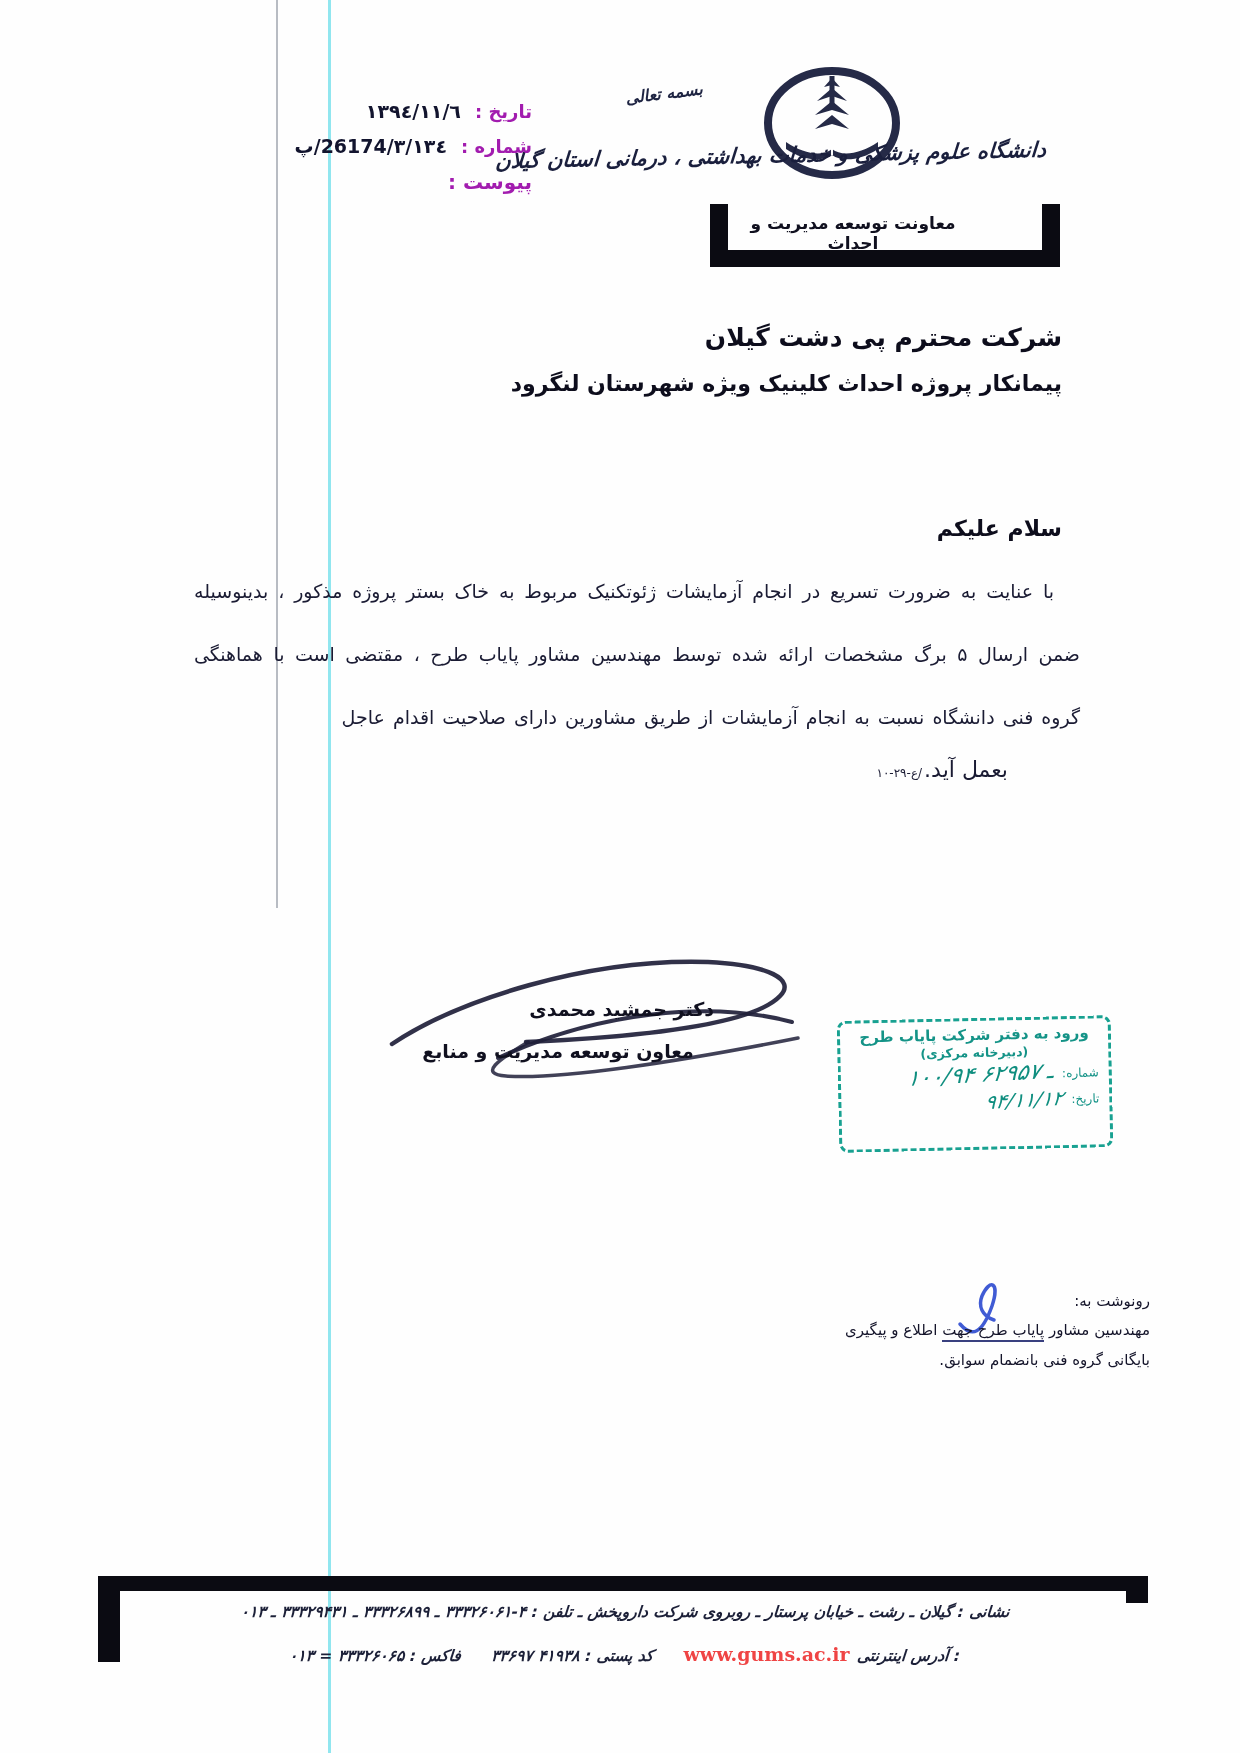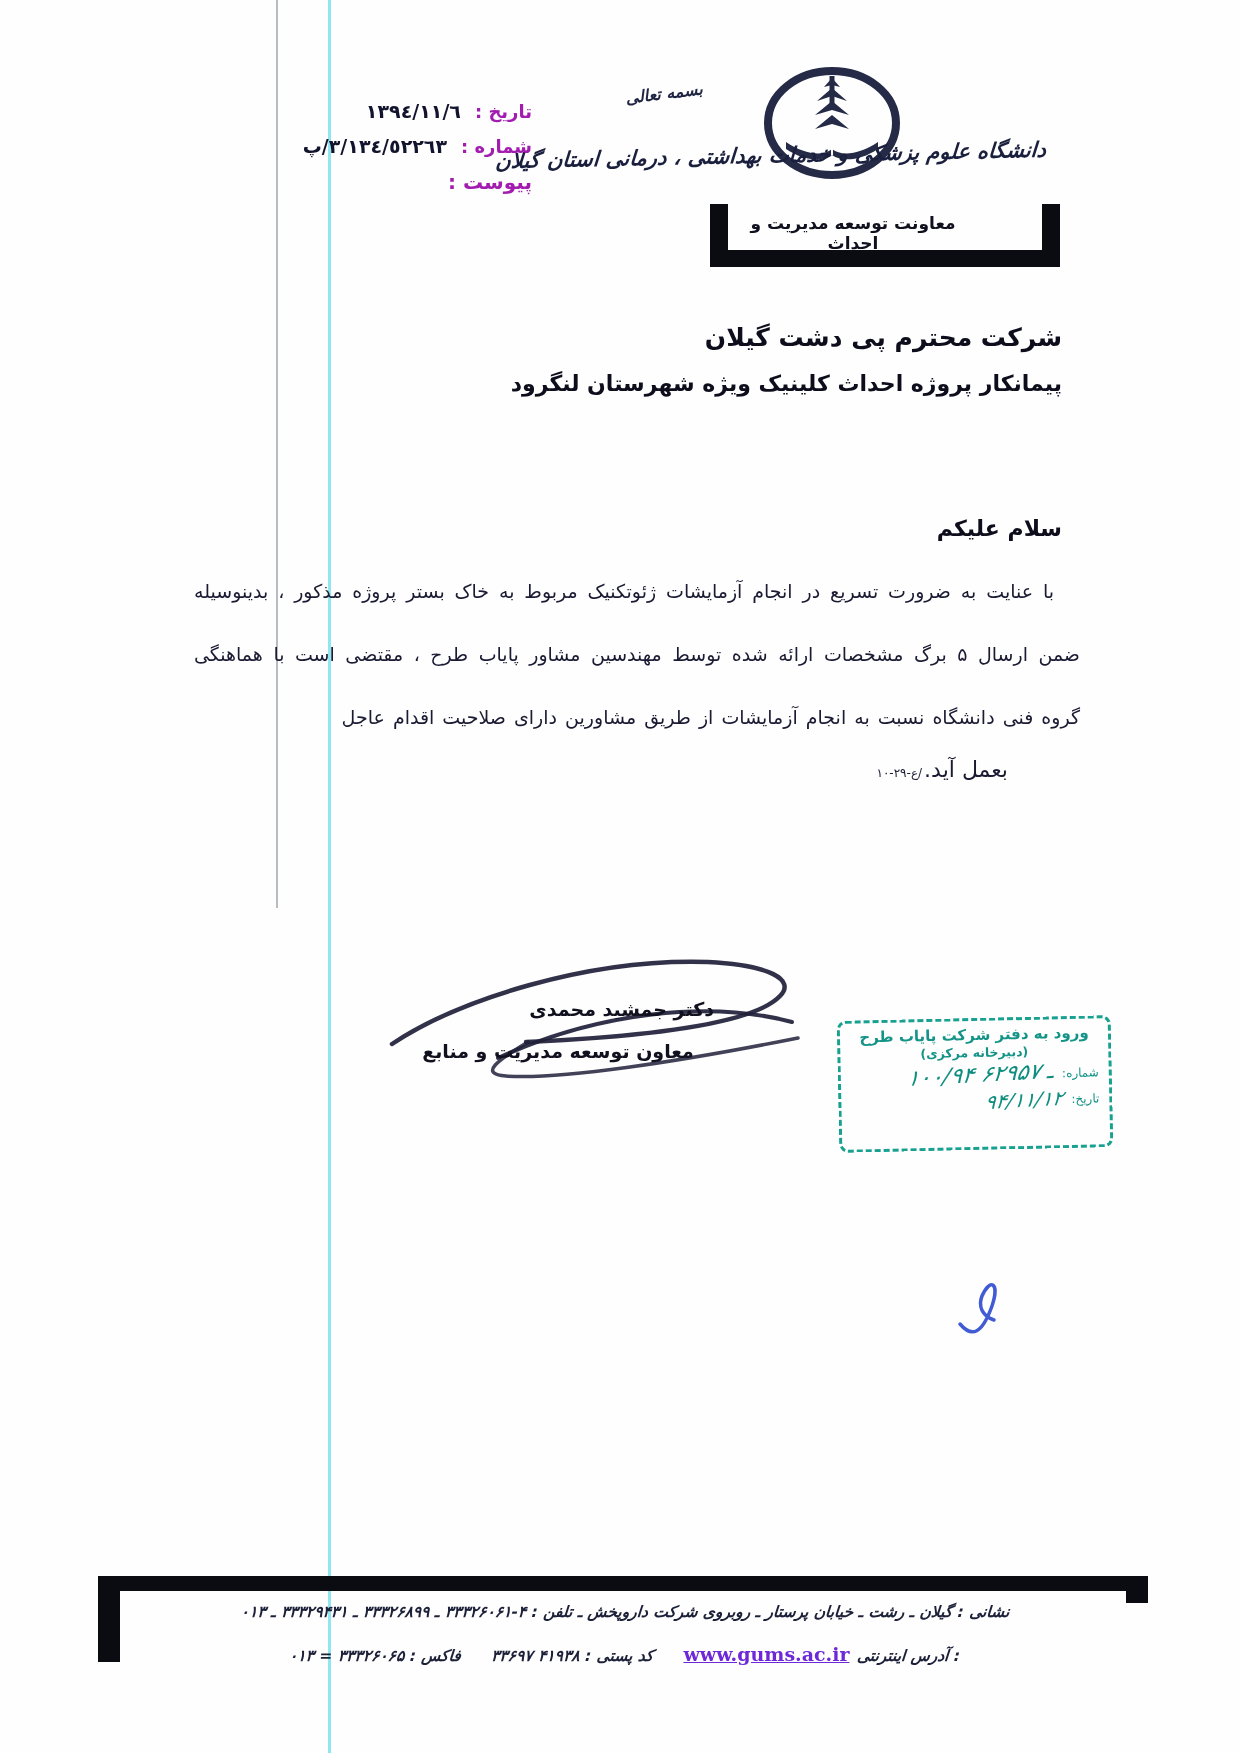--- a/index.html
+++ b/index.html
@@ -64,21 +64,21 @@
   
   .foot-bar{position:absolute;left:98px;top:1576px;width:1050px;height:15px;background:#0b0b12;}
   .foot-stub-l{position:absolute;left:98px;top:1576px;width:22px;height:86px;background:#0b0b12;}
   .foot-stub-r{position:absolute;left:1126px;top:1576px;width:22px;height:27px;background:#0b0b12;}
   .foot-line1{position:absolute;left:130px;top:1603px;width:990px;direction:rtl;text-align:center;
     font-size:15.5px;font-weight:bold;font-style:italic;color:#1c2038;white-space:nowrap;transform:skewX(-4deg);}
   .foot-line2{position:absolute;left:150px;top:1643px;width:950px;display:flex;direction:ltr;
     justify-content:center;align-items:baseline;gap:30px;color:#1c2038;}
   .foot-seg{direction:ltr;font-size:15.5px;font-weight:bold;font-style:italic;white-space:nowrap;transform:skewX(-4deg);}
   .foot-web{direction:ltr;display:flex;align-items:baseline;gap:8px;white-space:nowrap;}
-  .foot-url{font-family:"DejaVu Serif",serif;font-weight:bold;font-size:19px;color:#6d28d9;text-decoration:underline;}
+  .foot-url{font-family:"DejaVu Serif",serif;font-weight:bold;font-size:19px;color:#ef4444;}
   .foot-weblabel{font-size:15.5px;font-weight:bold;font-style:italic;transform:skewX(-4deg);}
 </style>
 </head>
 <body>
 
 <div class="page">
 
   <div class="scanline-gray"></div>
   <div class="scanline-cyan"></div>
 
@@ -104,21 +104,21 @@
   <div class="bracket-stub-l"></div>
   <div class="bracket-stub-r"></div>
 
   <div class="meta">
     <div class="meta-row">
       <span class="meta-label">تاریخ :</span>
       <span class="meta-value">١٣٩٤/١١/٦</span>
     </div>
     <div class="meta-row">
       <span class="meta-label">شماره :</span>
-      <span class="meta-value">٣/١٣٤/٥٢٢٦٣/پ</span>
+      <span class="meta-value">٣/١٣٤/26174/پ</span>
     </div>
     <div class="meta-row">
       <span class="meta-label" style="font-size:20px">پیوست :</span>
     </div>
   </div>
 
   <div class="rcpt1">شرکت محترم پی دشت گیلان</div>
   <div class="rcpt2">پیمانکار پروژه احداث کلینیک ویژه شهرستان لنگرود</div>
 
   <div class="salutation">سلام علیکم</div>
@@ -151,20 +151,27 @@
       <span class="hand date">۹۴/۱۱/۱۲</span>
     </div>
   </div>
 
   <div class="cc-tick">
     <svg width="78" height="82" viewBox="0 0 78 82" xmlns="http://www.w3.org/2000/svg">
       <path d="M8,62 C20,76 30,72 40,44 C48,20 38,16 30,34 C26,44 30,54 42,58" fill="none" stroke="#2b49cf" stroke-width="3.5" stroke-linecap="round" opacity=".9"></path>
     </svg>
   </div>
 
+  <div class="cc">
+    <div class="cc-label">رونوشت به:</div>
+    <div class="cc-item">
+      <span>مهندسین مشاور </span><span class="u">پایاب طرح جهت</span><span> اطلاع و پیگیری</span>
+    </div>
+    <div class="cc-item">بایگانی گروه فنی بانضمام سوابق.</div>
+  </div>
 
   <div class="foot-bar"></div>
   <div class="foot-stub-l"></div>
   <div class="foot-stub-r"></div>
 
   <div class="foot-line1">نشانی : گیلان ـ رشت ـ خیابان پرستار ـ روبروی شرکت داروپخش ـ تلفن : ۴-۳۳۳۲۶۰۶۱ ـ ۳۳۳۲۶۸۹۹ ـ ۳۳۳۲۹۴۳۱ ـ ۰۱۳</div>
   <div class="foot-line2">
     <span class="foot-seg">فاکس : ۳۳۳۲۶۰۶۵ = ۰۱۳</span>
     <span class="foot-seg">کد پستی : ۴۱۹۳۸ ۳۳۶۹۷</span>
     <span class="foot-web">

